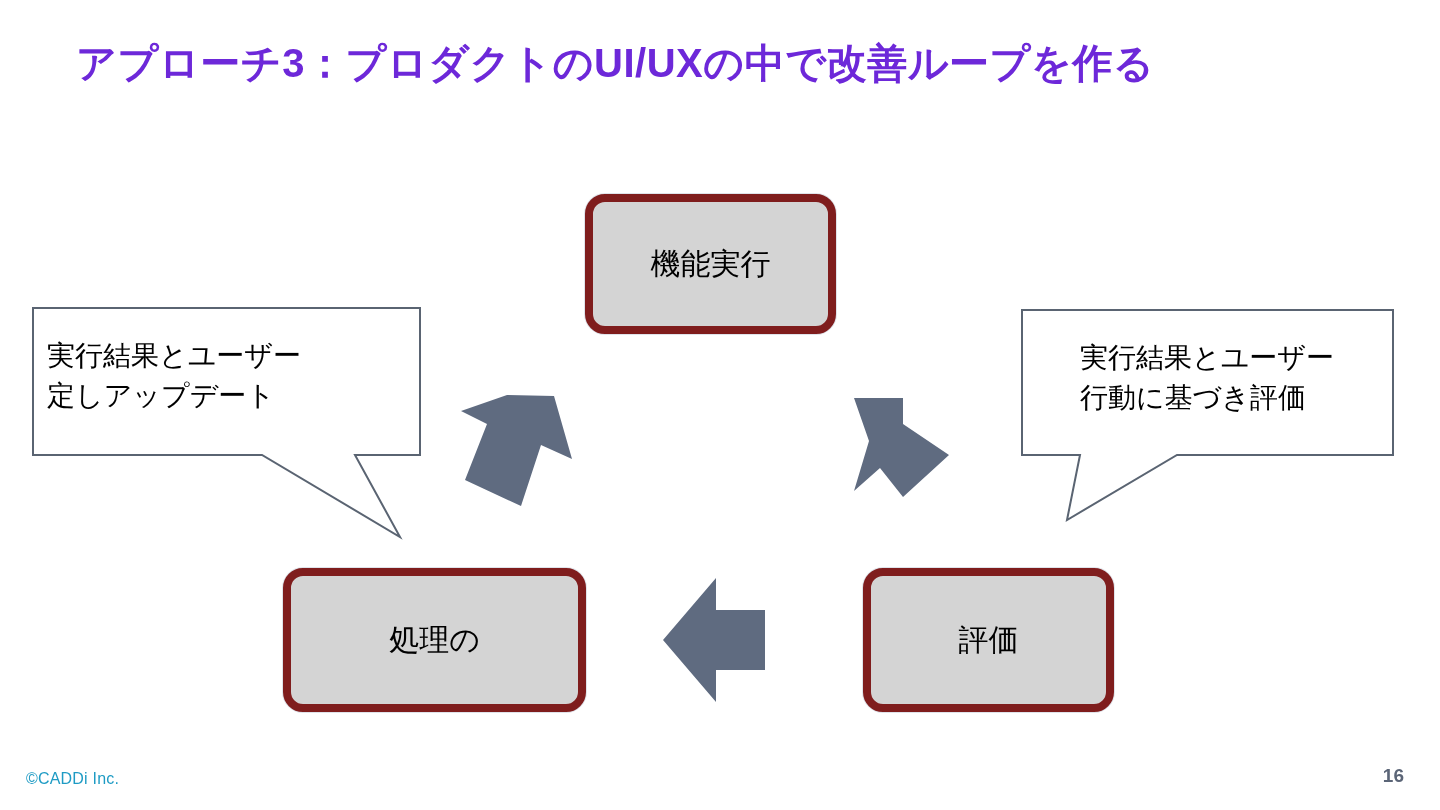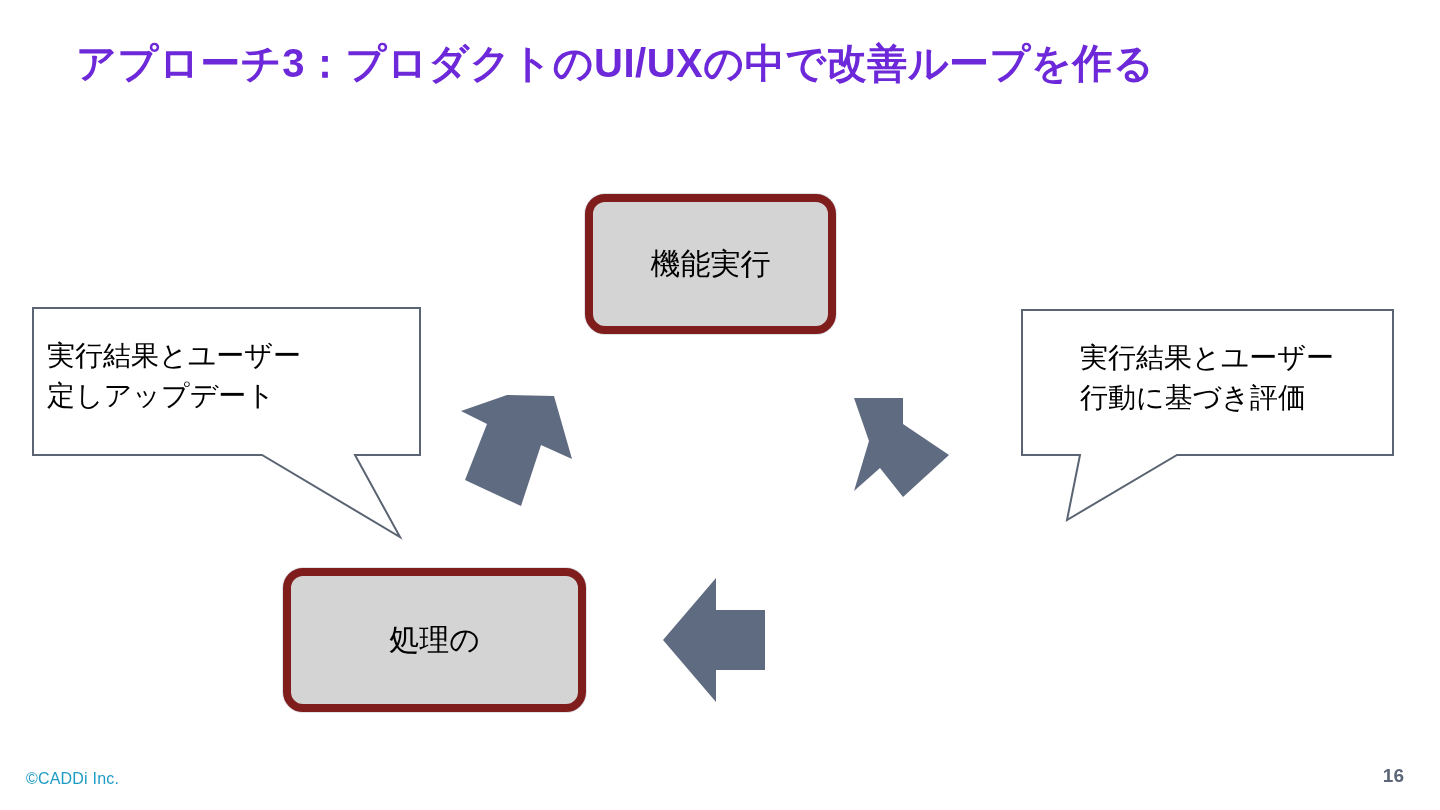--- a/index.html
+++ b/index.html
@@ -82,20 +82,23 @@
   <div class="proc-box" id="box-exec">
     <span class="label">機能実行</span>
   </div>
 
   <div class="proc-box" id="box-update">
     <span>
       <span class="label">処理の</span>
     </span>
   </div>
 
+  <div class="proc-box" id="box-eval">
+    <span class="label">評価</span>
+  </div>
 
   <div class="callout-text" id="callout-left-text">
     <div>実行結果とユーザー</div>
     <div>定しアップデート</div>
   </div>
 
   <div class="callout-text" id="callout-right-text">
     <div>実行結果とユーザー</div>
     <div>行動に基づき評価</div>
   </div>

